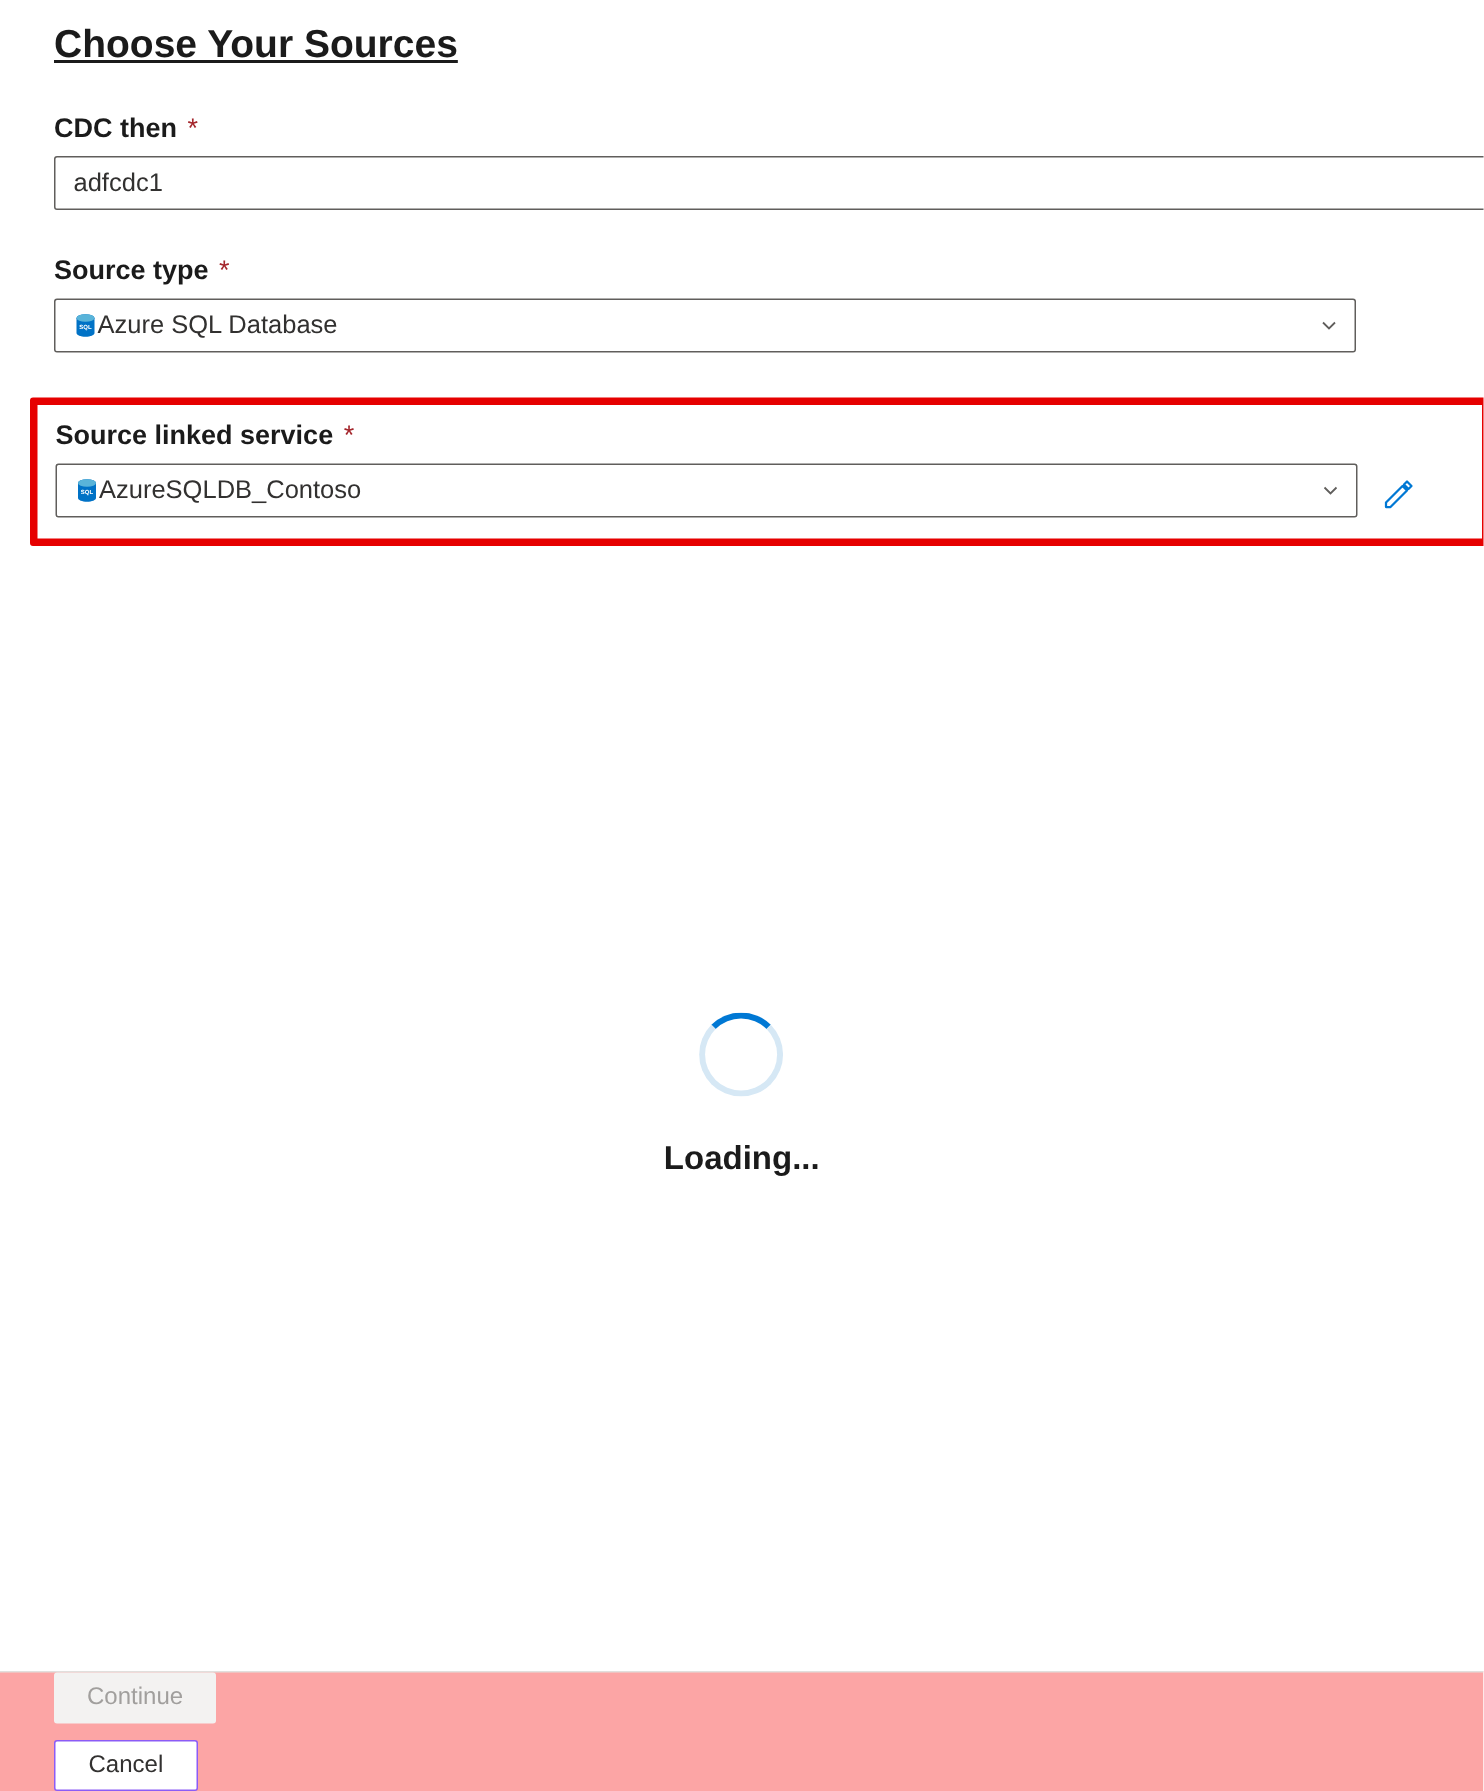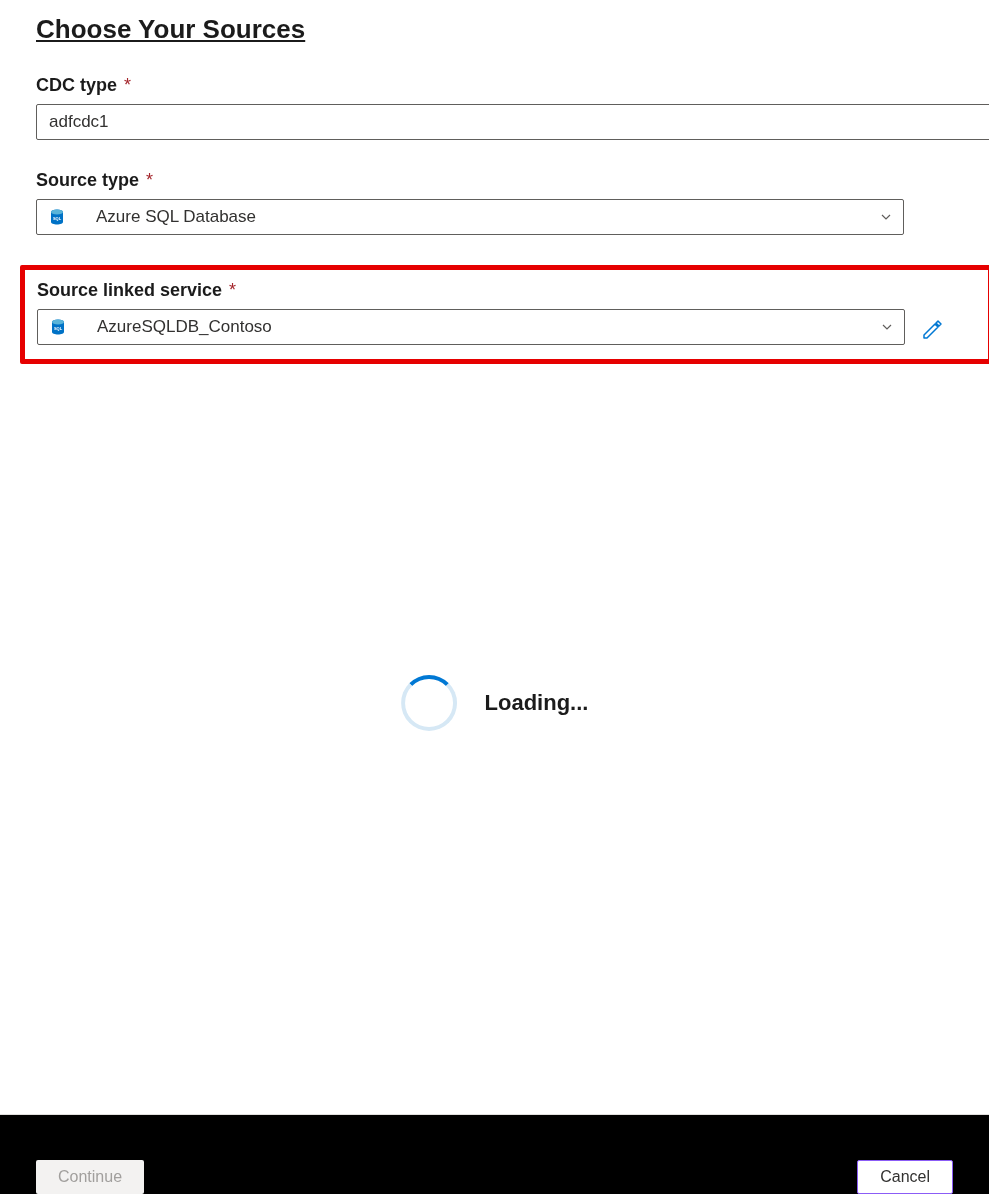--- a/index.html
+++ b/index.html
@@ -68,21 +68,20 @@
       border: 1px solid #605e5c;
       border-radius: 2px;
       padding: 0 36px 0 12px;
       font-size: 17px;
       font-family: inherit;
       color: #323130;
       background: #ffffff;
       display: flex;
       align-items: center;
       cursor: pointer;
-      gap: 31px;
     }
     .chevron {
       position: absolute;
       right: 12px;
       top: 50%;
       transform: translateY(-50%);
       pointer-events: none;
     }
     .highlight-box {
       border: 5px solid #e60000;
@@ -103,21 +102,21 @@
       padding: 4px;
       display: flex;
       align-items: center;
     }
     .loading-section {
       position: absolute;
       left: 50%;
       top: 675px;
       transform: translateX(-50%);
       display: flex;
-      flex-direction: row;
+      flex-direction: column;
       align-items: center;
       gap: 28px;
     }
     .spinner {
       width: 56px;
       height: 56px;
       border: 4px solid #d6e8f5;
       border-top-color: #0078d4;
       border-radius: 50%;
       animation: spin 1s linear infinite;
@@ -131,24 +130,25 @@
       color: #1b1b1b;
     }
     .footer {
       position: absolute;
       bottom: 0;
       left: 0;
       right: 0;
       height: 80px;
       border-top: 1px solid #e1dfdd;
       display: flex;
-      align-items: flex-end;
+      align-items: flex-start;
       justify-content: space-between;
       padding: 0 36px;
-      background: #000000;
+      background: #fca5a5;
+      flex-direction: column;
     }
     .btn {
       height: 34px;
       padding: 0 22px;
       font-size: 16px;
       font-family: inherit;
       border-radius: 2px;
       cursor: pointer;
       display: flex;
       align-items: center;
@@ -172,21 +172,21 @@
     }
   </style>
 </head>
 <body>
 
 <div class="container">
   <h1>Choose Your Sources</h1>
 
   <div class="field-group">
     <label class="field-label">
-      <span>CDC type</span><span class="required"> *</span>
+      <span>CDC then</span><span class="required"> *</span>
     </label>
     <input type="text" class="text-input" value="adfcdc1" style="">
   </div>
 
   <div class="field-group">
     <label class="field-label">
       <span>Source type</span><span class="required"> *</span>
     </label>
     <div class="select-wrapper">
       <div class="select-box">

